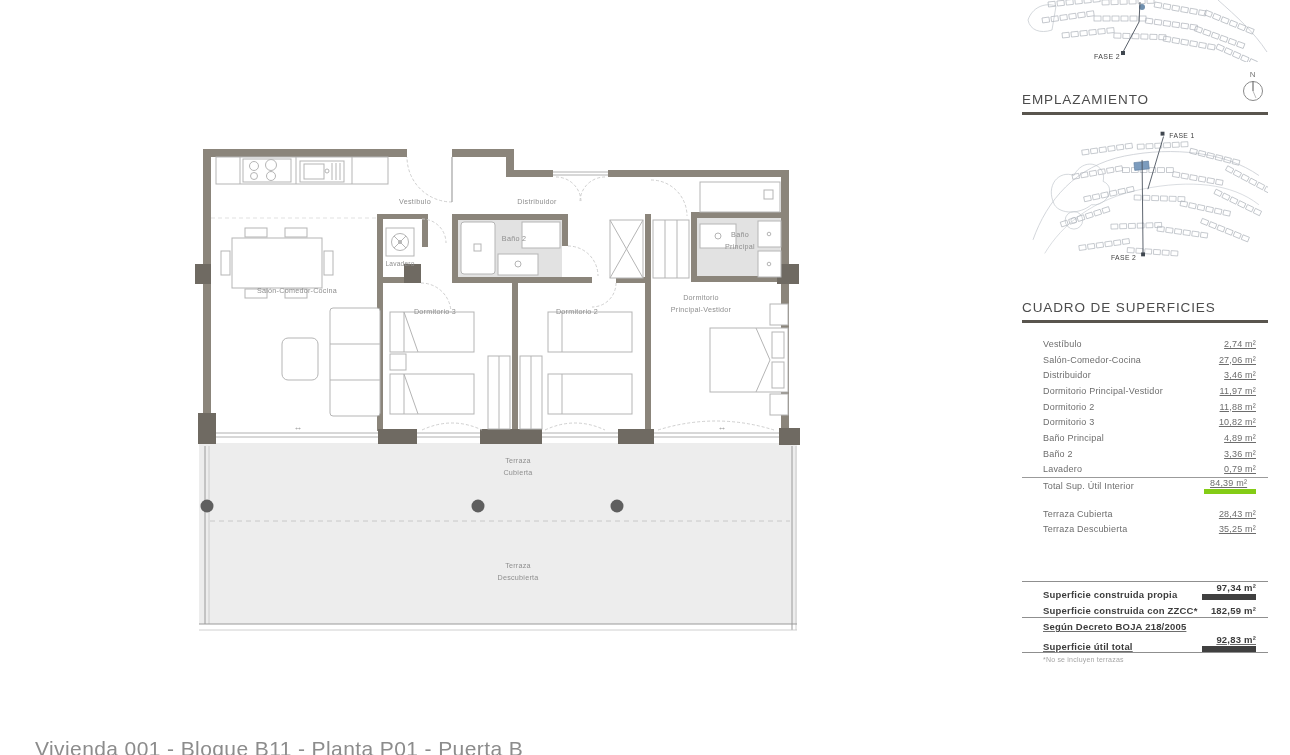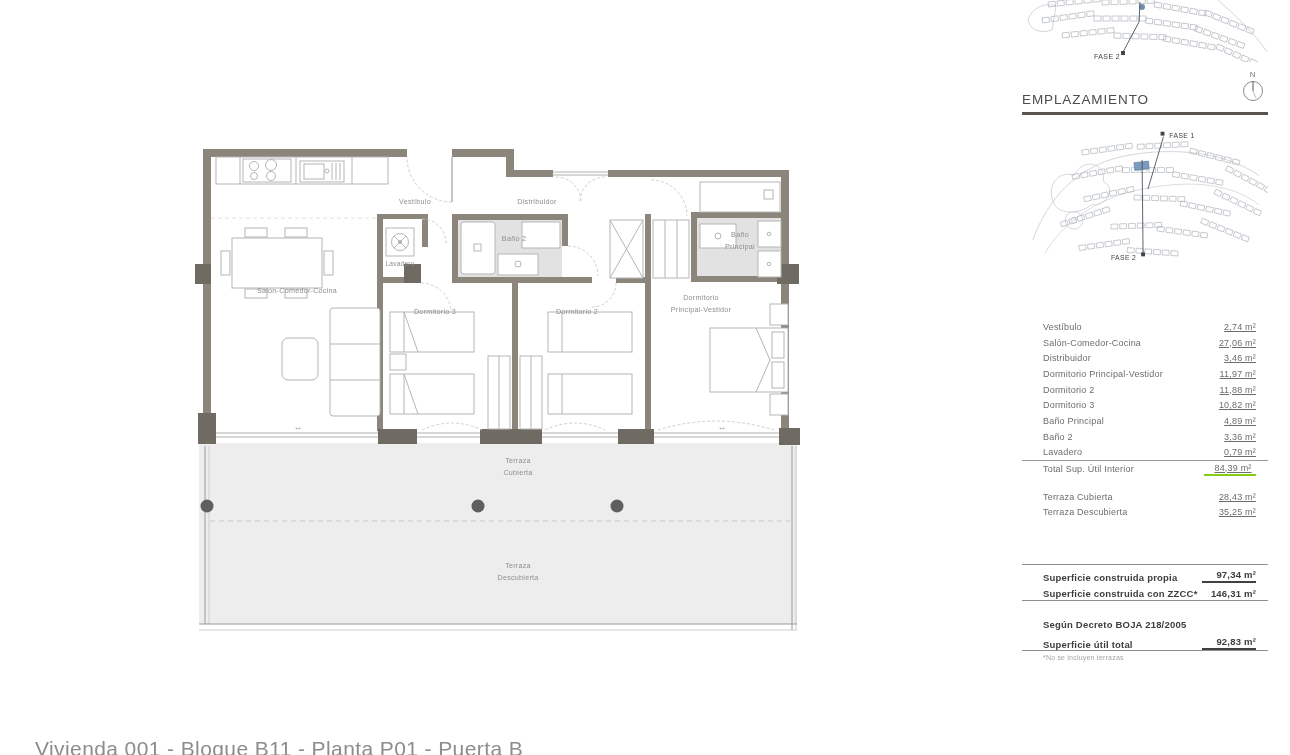--- a/index.html
+++ b/index.html
@@ -22,29 +22,29 @@
     padding-bottom:5px;border-bottom:3px solid #59554e;
   }
   .side-heading.second{margin-top:-6px;}
   .compass{position:absolute;right:2px;top:-24px;width:26px;height:38px;}
   .siteplan-main{display:block;width:246px;height:185px;margin-top:6px;}
   .surf-table{margin-top:13px;font-size:9px;color:#6d6d6d;letter-spacing:.2px;}
   .srow{height:15.7px;display:flex;align-items:center;justify-content:space-between;
         padding:0 12px 0 21px;}
   .srow .val{white-space:nowrap;text-decoration:underline;}
   .total-block{border-top:1px solid #9b9b9b;}
-  .total-block .val{border-bottom:2px solid #84cc16;padding:0 0 1px 6px;min-width:46px;text-align:center;}
+  .total-block .val{border-bottom:5px solid #84cc16;padding:0 0 1px 6px;min-width:46px;text-align:left;}
   .gap12{height:12px;}
   .bold-block{margin-top:44px;border-top:1px solid #8f8f8f;border-bottom:1px solid #8f8f8f;
               padding:1px 0;}
   .brow{height:16.5px;display:flex;align-items:flex-end;justify-content:space-between;
         padding:0 12px 0 21px;font-weight:bold;font-size:9.5px;color:#3d3d3d;}
   .bval{min-width:54px;text-align:right;white-space:nowrap;}
-  .bval.u{border-bottom:2px solid #404040;padding-bottom:1px;}
-  .decreto-block{margin-top:15px;border-bottom:1px solid #8f8f8f;}
+  .bval.u{border-bottom:6px solid #404040;padding-bottom:1px;}
+  .decreto-block{border-bottom:1px solid #8f8f8f;text-decoration:underline;}
   .decreto-head{height:17px;display:flex;align-items:center;padding-left:21px;
                 font-weight:bold;font-size:9.5px;color:#3d3d3d;}
   .footnote{margin-top:3px;padding-left:21px;font-size:7px;color:#a5a5a5;letter-spacing:.2px;}
   
   text{font-family:"Liberation Sans",sans-serif;}
   .room-label{fill:#8f8f8f;font-size:7.2px;letter-spacing:.25px;}
   .room-label-sm{fill:#8f8f8f;font-size:6.6px;letter-spacing:.2px;}
   .fase-label{fill:#3f3f3f;font-size:7px;letter-spacing:.4px;}
   .n-label{fill:#777;font-size:8px;}
 </style>
@@ -319,20 +319,23 @@
     </g>
     <rect x="112" y="42" width="15" height="8" transform="rotate(-6 119 46)" fill="#7c9cbe" stroke="#5a7a9c" stroke-width="0.6"></rect>
     <path d="M142,16 L126,70" stroke="#474f5a" stroke-width="0.9" fill="none"></path>
     <rect x="139" y="11" width="4" height="4" fill="#40474f"></rect>
     <text class="fase-label" x="148" y="17">FASE 1</text>
     <path d="M121,136 L120,40" stroke="#474f5a" stroke-width="0.9" fill="none"></path>
     <rect x="119" y="135" width="4" height="4" fill="#40474f"></rect>
     <text class="fase-label" x="88" y="143">FASE 2</text>
   </svg>
 
+  <div class="side-heading second">
+    <span>CUADRO DE SUPERFICIES</span>
+  </div>
 
   <div class="surf-table">
     <div class="srow">
         <span>Vestíbulo</span>
         <span class="val">2,74 m²</span>
       </div>
     <div class="srow">
         <span>Salón-Comedor-Cocina</span>
         <span class="val">27,06 m²</span>
       </div>
@@ -379,21 +382,21 @@
         <span class="val">35,25 m²</span>
       </div>
 
     <div class="bold-block">
       <div class="brow">
           <span>Superficie construida propia</span>
           <span class="bval u">97,34 m²</span>
         </div>
       <div class="brow">
           <span>Superficie construida con ZZCC*</span>
-          <span class="bval">146,31 m²</span>
+          <span class="bval">182,59 m²</span>
         </div>
     </div>
 
     <div class="decreto-block">
       <div class="decreto-head">Según Decreto BOJA 218/2005</div>
       <div class="brow">
           <span>Superficie útil total</span>
           <span class="bval u">92,83 m²</span>
         </div>
     </div>

